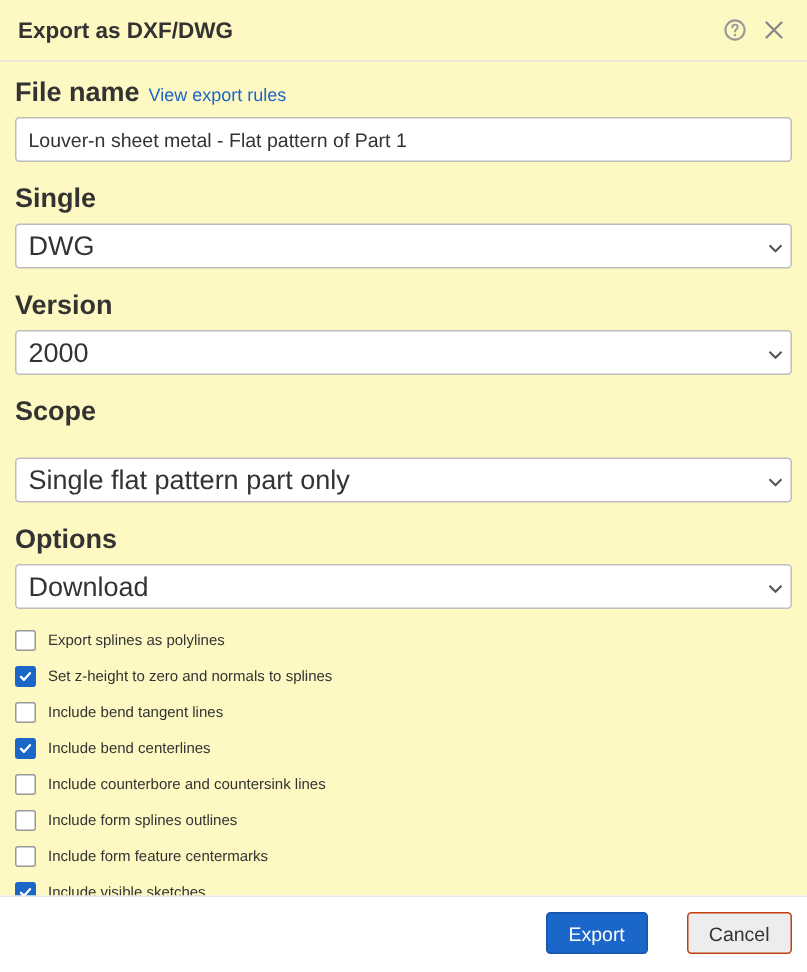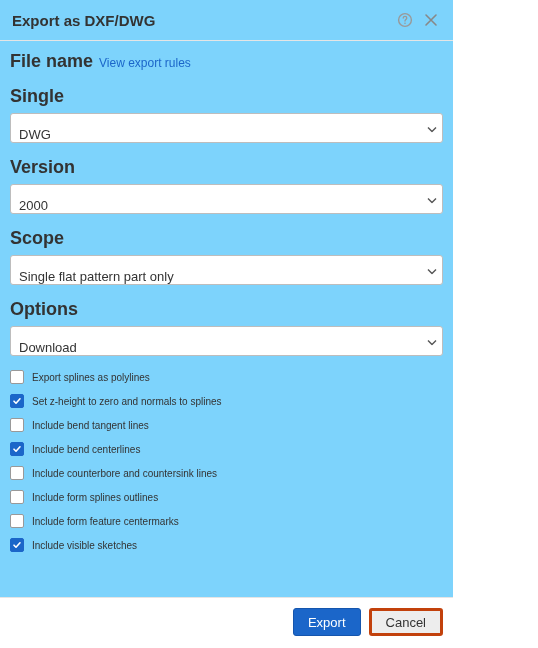--- a/index.html
+++ b/index.html
@@ -4,24 +4,24 @@
 <style>
   * { box-sizing: border-box; }
   html, body {
     margin: 0; padding: 0;
     font-family: -apple-system, BlinkMacSystemFont, "Segoe UI", Arial, sans-serif;
     font-size: 13px;
     color: #222;
     background: #fff;
   }
   .dialog {
-    width: 453px;
+    width: 538px;
     height: 648px;
     position: relative;
-    background: #7dd3fc;
+    background: #fef9c3;
   }
   .dialog-header {
     display: flex;
     align-items: center;
     padding: 10px 12px;
     border-bottom: 1px solid #e5e5e5;
   }
   .dialog-title {
     font-size: 15px;
     font-weight: 600;
@@ -69,25 +69,25 @@
   .select-wrap {
     position: relative;
     width: 100%;
   }
   .select-input {
     width: 100%;
     height: 30px;
     border: 1px solid #bdbdbd;
     border-radius: 3px;
     padding: 0 28px 0 8px;
-    font-size: 13px;
-    color: #333;
-    background: #fff;
-    display: flex;
-    align-items: flex-end;
+    font-size: 18px;
+    color: #333;
+    background: #fff;
+    display: flex;
+    align-items: center;
     cursor: pointer;
   }
   .select-caret {
     position: absolute;
     right: 6px;
     top: 50%;
     transform: translateY(-50%);
     pointer-events: none;
     color: #555;
   }
@@ -118,21 +118,21 @@
     border-color: #1b66c9;
   }
   .cbox.checked svg { display: block; }
   .cbox svg { display: none; }
   .dialog-footer {
     position: absolute;
     bottom: 0; left: 0; right: 0;
     padding: 10px 10px 12px;
     display: flex;
     justify-content: flex-end;
-    gap: 8px;
+    gap: 26px;
     border-top: 1px solid #e5e5e5;
     background: #fff;
   }
   .btn {
     height: 28px;
     padding: 0 14px;
     border-radius: 3px;
     font-size: 13px;
     cursor: pointer;
     display: inline-flex;
@@ -140,21 +140,21 @@
     justify-content: center;
   }
   .btn-primary {
     background: #1b66c9;
     border: 1px solid #1555ad;
     color: #fff;
     font-weight: 500;
   }
   .btn-secondary {
     background: #ededed;
-    border: 3px solid #c2410c;
+    border: 1px solid #c2410c;
     color: #333;
     text-align: right;
   }
 </style>
 </head>
 <body>
 
 <div class="dialog">
 
   <div class="dialog-header">
@@ -173,20 +173,21 @@
     </div>
   </div>
 
   <div class="dialog-body">
 
     <div class="section">
       <div class="field-label-row">
         <span class="field-label">File name</span>
         <span class="link">View export rules</span>
       </div>
+      <input class="text-input" type="text" value="Louver-n sheet metal - Flat pattern of Part 1" style="">
     </div>
 
     <div class="section">
       <div class="field-label">Single</div>
       <div class="select-wrap" style="margin-top:6px">
         <div class="select-input">
           <span>DWG</span>
         </div>
         <span class="select-caret">
           <svg width="10" height="6" viewBox="0 0 10 6">
@@ -205,21 +206,21 @@
         <span class="select-caret">
           <svg width="10" height="6" viewBox="0 0 10 6">
               <path d="M1 1 L5 5 L9 1" fill="none" stroke="#555" stroke-width="1.4"></path>
             </svg>
         </span>
       </div>
     </div>
 
     <div class="section">
       <div class="field-label">Scope</div>
-      <div class="select-wrap" style="margin-top:6px">
+      <div class="select-wrap" style="margin-top:20px">
         <div class="select-input">
           <span>Single flat pattern part only</span>
         </div>
         <span class="select-caret">
           <svg width="10" height="6" viewBox="0 0 10 6">
               <path d="M1 1 L5 5 L9 1" fill="none" stroke="#555" stroke-width="1.4"></path>
             </svg>
         </span>
       </div>
     </div>

